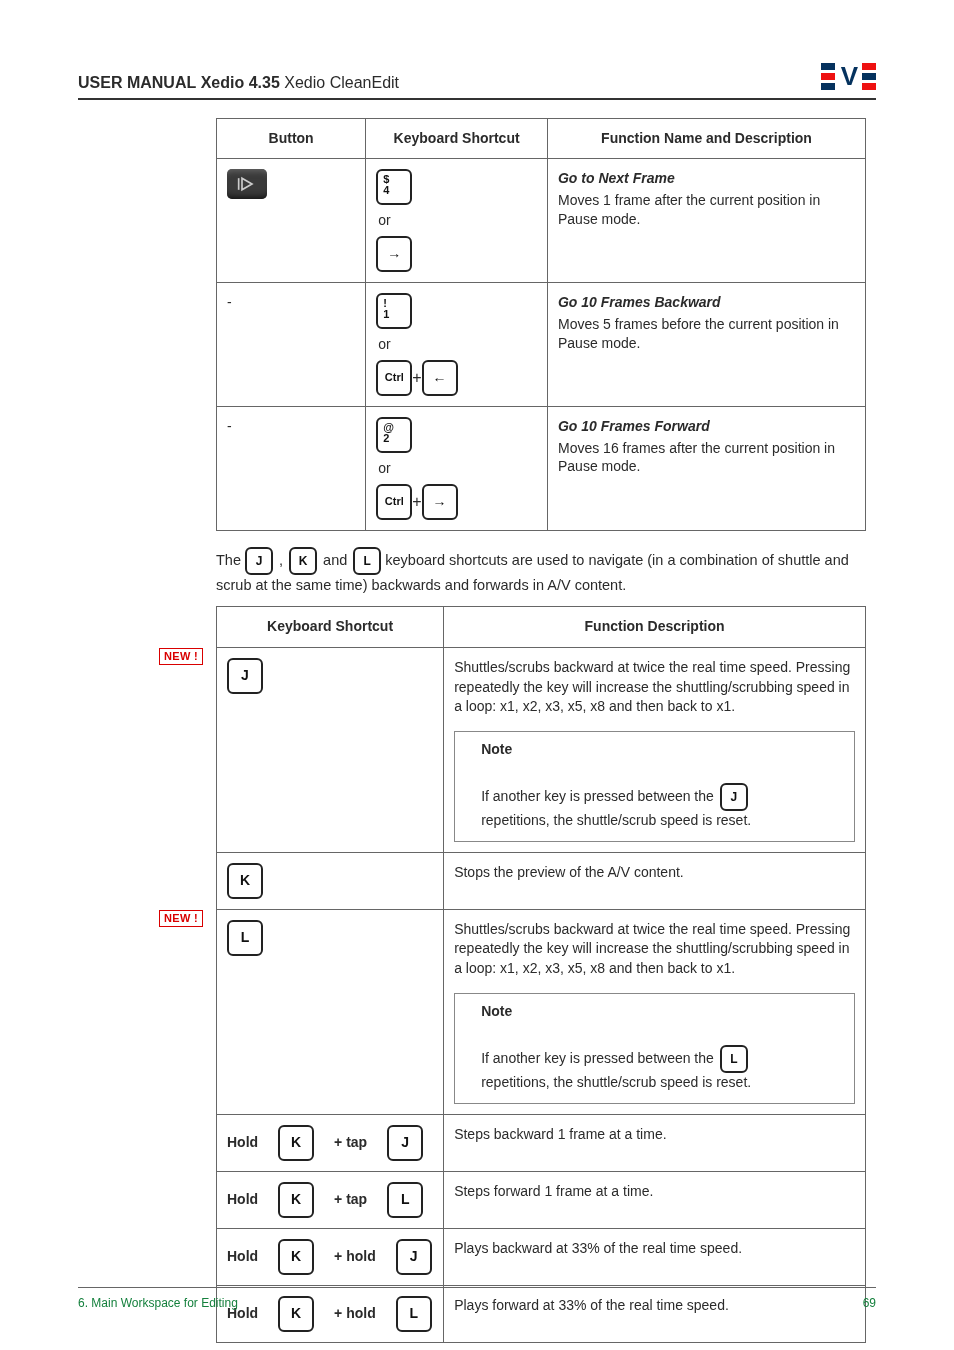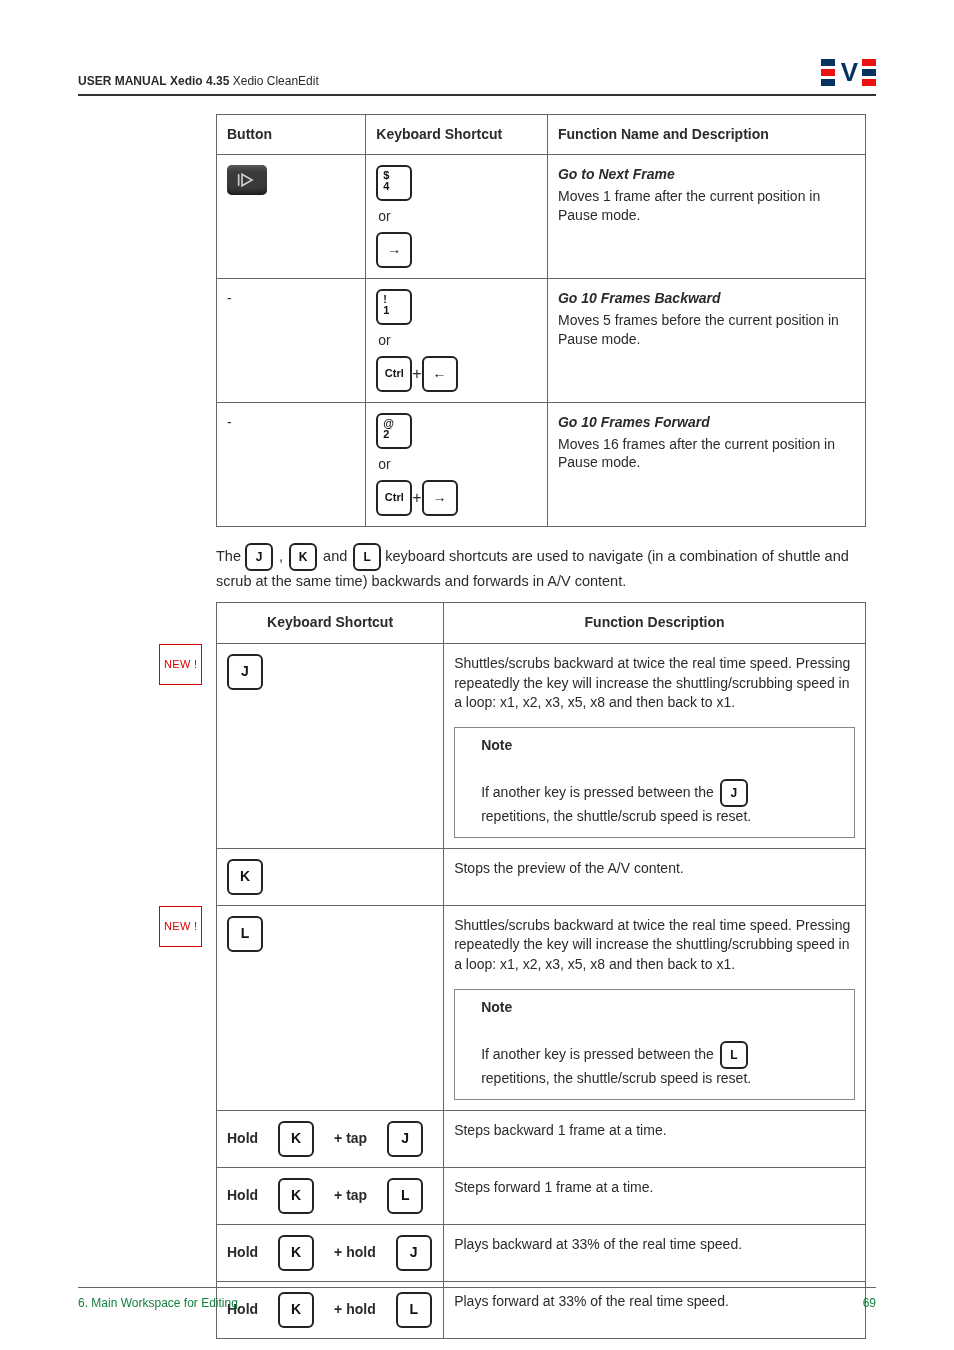--- a/index.html
+++ b/index.html
@@ -20,41 +20,41 @@
     color:var(--txt);
     font-family:Arial,Helvetica,sans-serif;
     font-size:14px;
     position:relative;
     padding:48px 78px 0 78px;
   }
   .header-row{
     display:flex;justify-content:space-between;align-items:flex-end;
     border-bottom:2px solid #333;padding-bottom:6px;margin-bottom:18px;
   }
-  .header-row .left{font-size:12px;margin-top:26px;}
+  .header-row .left{font-size:16px;margin-top:26px;}
   .header-row .left b{font-weight:bold;}
   .evs{display:flex;gap:6px;align-items:center;}
   .evs .bar{display:flex;flex-direction:column;gap:3px;}
   .evs .bar span{width:14px;height:7px;display:block;}
   .evs .bar .r{background:#e11;}
   .evs .bar .b{background:#05325e;}
   .evs .v{font-weight:900;color:#05325e;font-size:26px;letter-spacing:-2px;}
 
   .content{margin-left:138px;margin-right:10px;}
 
   table.shortcuts{
     width:100%;border-collapse:collapse;table-layout:fixed;
   }
   table.shortcuts th,table.shortcuts td{
     border:1px solid var(--border);
     padding:10px 10px;
     text-align:left;vertical-align:top;
     font-size:14px;line-height:1.35;
   }
-  table.shortcuts th{font-weight:bold;background:#fff;}
+  table.shortcuts th{font-weight:bold;background:#fff;text-align:center;}
   .col-a{width:23%;}
   .col-b{width:28%;}
 
   .fn-name{font-weight:bold;display:block;margin-bottom:3px;font-style:italic;}
 
   .key{
     display:inline-flex;align-items:flex-start;justify-content:flex-start;
     min-width:36px;height:36px;
     border:2px solid var(--key-border);border-radius:6px;
     background:var(--key-fill);
@@ -83,22 +83,22 @@
     border:1px solid var(--border);padding:10px;vertical-align:top;
     font-size:14px;line-height:1.4;
   }
   table.func th{font-weight:bold;}
   .fc-a{width:35%;}
 
   .func-wrap{position:relative;}
   .new-tag{
     position:absolute;left:-58px;
     background:#fff;border:1px solid var(--new-red);
-    color:var(--new-red);font-weight:400;font-size:11px;
-    padding:12px 4px;letter-spacing:0.3px;
+    color:var(--new-red);font-weight:700;font-size:11px;
+    padding:0 4px;letter-spacing:0.3px;
   }
 
   .note-box{
     margin-top:14px;border:1px solid #888;
     display:flex;align-items:center;
   }
   .note-marker{width:20px;background:linear-gradient(135deg,#1e3b66 0%,#1e3b66 49.9%,#fff 50%,#fff 100%);}
   .note-body{padding:8px 10px 10px 6px;flex:1;}
   .note-body b{display:block;margin-bottom:4px;}
   .note-line{display:flex;align-items:center;gap:6px;flex-wrap:wrap;margin-top:24px;}

